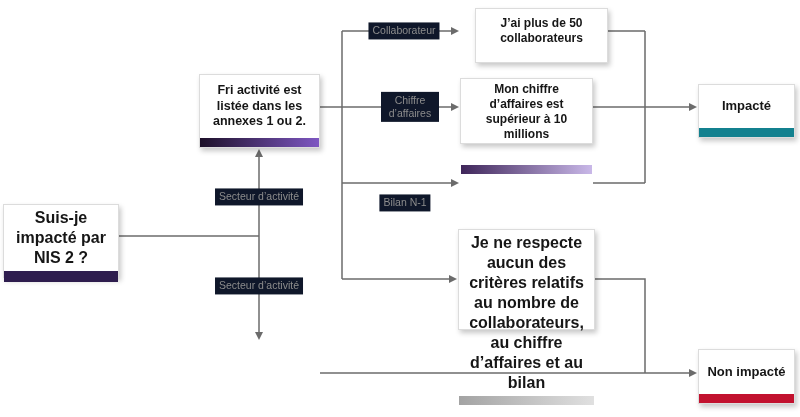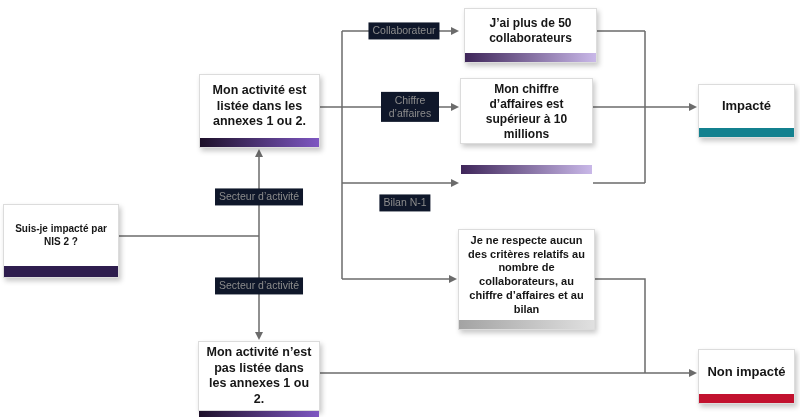--- a/index.html
+++ b/index.html
@@ -38,34 +38,34 @@
     text-align: center;
     font-weight: bold;
     color: #161616;
     padding: 3px 6px;
     line-height: 1.25;
   }
   .bar { height: 9px; flex: none; }
 
   
   .root         { left: 3px;   top: 204px; width: 116px; height: 74px; }
-  .root .node-text { font-size: 10px; }
+  .root .node-text { font-size: 16px; }
   .root .bar    { height: 11px; background: var(--root-bar); }
 
   .branch-yes   { left: 199px; top: 74px;  width: 121px; height: 74px; }
   .branch-no    { left: 198px; top: 341px; width: 122px; height: 70px; }
   .branch-yes .node-text, .branch-no .node-text { font-size: 12.5px; }
   .bar-branch   { background: linear-gradient(to right, var(--branch-bar-start), var(--branch-bar-end)); }
 
-  .crit-1 { left: 464px; top: 8px;   width: 133px; height: 55px; }
+  .crit-1 { left: 475px; top: 8px;   width: 133px; height: 55px; align-items: center; }
   .crit-2 { left: 460px; top: 78px;  width: 133px; height: 66px; gap: 20px; }
   .crit-3 { left: 460px; top: 154px; width: 133px; height: 65px; }
   .crit-4 { left: 458px; top: 229px; width: 137px; height: 101px; }
   .crit-1 .node-text, .crit-2 .node-text, .crit-3 .node-text { font-size: 12px; }
-  .crit-4 .node-text { font-size: 11px; text-align: center; }
+  .crit-4 .node-text { font-size: 16px; text-align: center; }
   .bar-crit  { background: linear-gradient(to right, var(--criteria-bar-start), var(--criteria-bar-end)); }
   .bar-aucun { background: linear-gradient(to right, var(--aucun-bar-start), var(--aucun-bar-end)); }
 
   .impacted     { left: 698px; top: 84px;  width: 97px; height: 54px; }
   .not-impacted { left: 698px; top: 349px; width: 97px; height: 55px; }
   .impacted .node-text, .not-impacted .node-text { font-size: 13px; }
   .bar-impacted     { background: var(--impacted-bar); }
   .bar-not-impacted { background: var(--not-impacted-bar); }
 
   
@@ -123,28 +123,24 @@
       <polygon points="689,369 689,377 697,373"></polygon>
     </g>
   </svg>
 
   <div class="node root">
     <div class="node-text">Suis-je impacté par NIS 2 ?</div>
     <div class="bar"></div>
   </div>
 
   <div class="node branch-yes">
-    <div class="node-text">Mon activité est listée dans les annexes 1 ou 2.</div>
+    <div class="node-text">Fri activité est listée dans les annexes 1 ou 2.</div>
     <div class="bar bar-branch"></div>
   </div>
 
-  <div class="node branch-no">
-    <div class="node-text">Mon activité n’est pas listée dans les annexes 1 ou 2.</div>
-    <div class="bar bar-branch"></div>
-  </div>
 
   <div class="node crit-1">
     <div class="node-text">J’ai plus de 50 collaborateurs</div>
     <div class="bar bar-crit"></div>
   </div>
 
   <div class="node crit-2">
     <div class="node-text">Mon chiffre d’affaires est supérieur à 10 millions</div>
     <div class="bar bar-crit"></div>
   </div>

